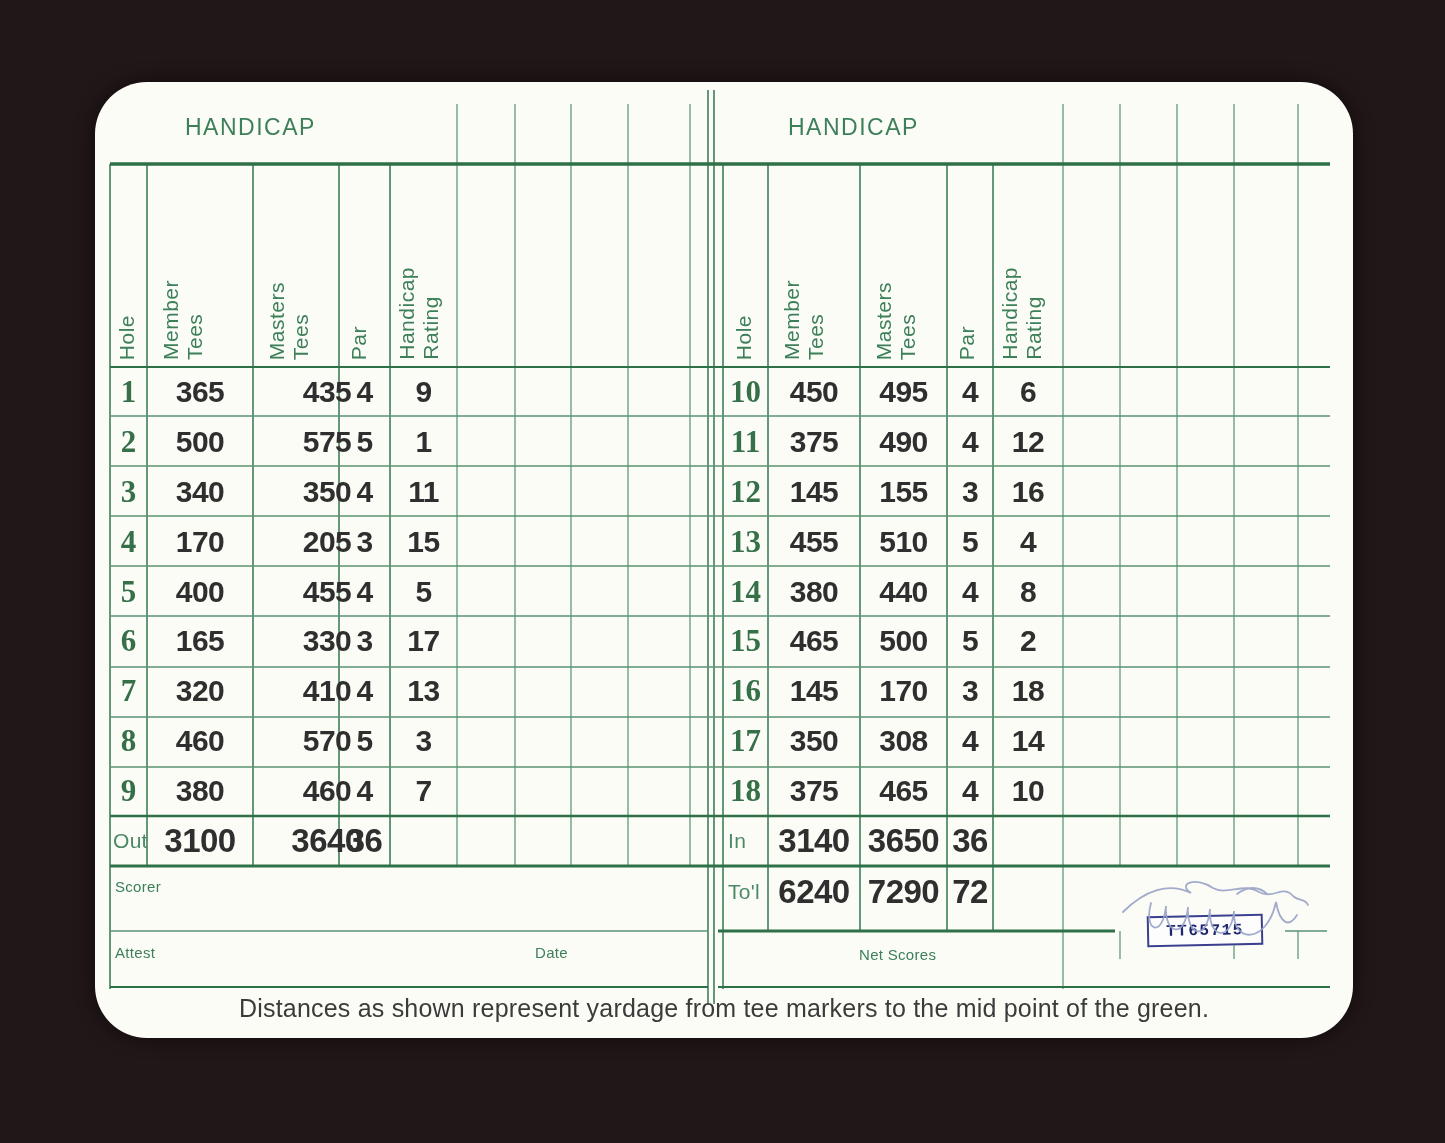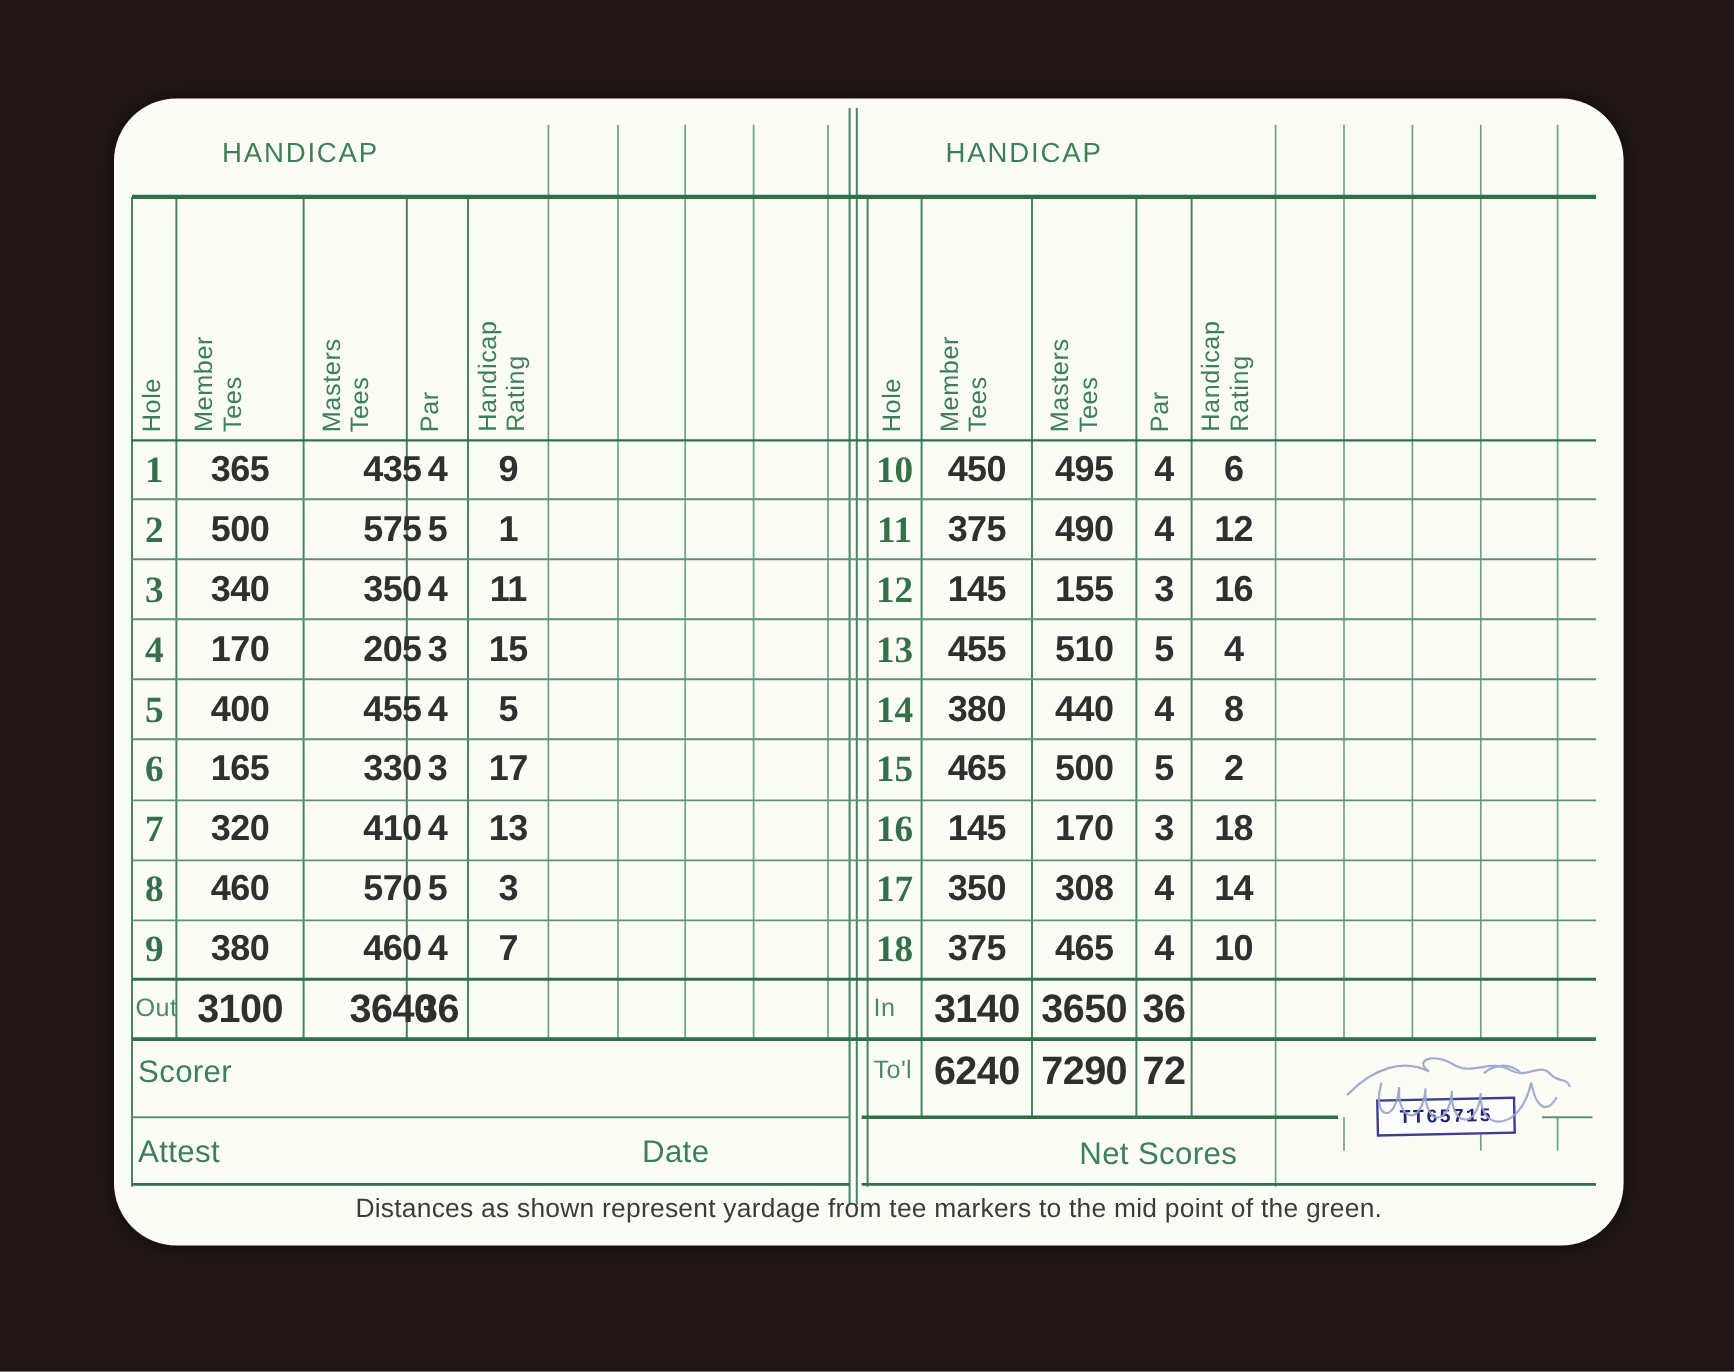--- a/index.html
+++ b/index.html
@@ -64,29 +64,29 @@
   .c-fpar{left:244px;width:51px;}
   .c-frat{left:295px;width:67px;}
   .c-bhole{left:628px;width:45px;}
   .c-bmem{left:673px;width:92px;text-align:right;}
   .c-bmas{left:765px;width:87px;border-radius:19px;}
   .c-bpar{left:852px;width:46px;}
   .c-brat{left:898px;width:70px;}
   .c-fout{left:18px;width:60px;text-align:right;}
   .c-bin{left:633px;width:55px;}
   .green-label{
-    position:absolute;color:#3c7f58;font-size:26px;letter-spacing:.3px;
+    position:absolute;color:#3c7f58;font-size:15px;letter-spacing:.3px;
   }
   .lbl-scorer{left:20px;top:796px;}
   .lbl-attest{left:20px;top:862px;}
   .lbl-date{left:440px;top:862px;}
-  .lbl-net{left:724px;top:864px;width:212px;text-align:right;}
+  .lbl-net{left:764px;top:864px;width:212px;text-align:left;}
   .footer-note{
     position:absolute;left:0;top:912px;width:1258px;
-    text-align:center;font-size:22px;color:#3b3b3b;letter-spacing:.2px;
+    text-align:center;font-size:25px;color:#3b3b3b;letter-spacing:.2px;
   }
   .sticker{
     position:absolute;left:1052px;top:833px;width:112px;height:27px;
     background:#fdfdfd;border:2px solid #3a3f8e;
     transform:rotate(-1.2deg);
     display:flex;align-items:center;justify-content:center;
     font-family:"Liberation Mono", monospace;
     font-weight:bold;font-size:16px;letter-spacing:1.5px;color:#1f2670;
   }
   .signature{position:absolute;left:1022px;top:790px;}

